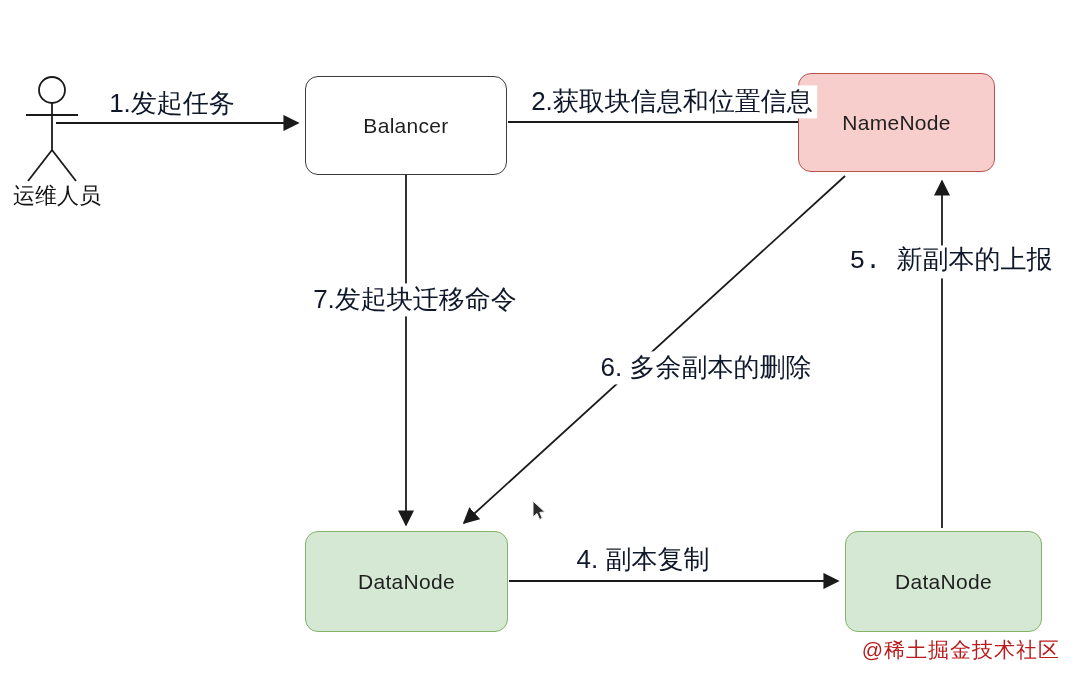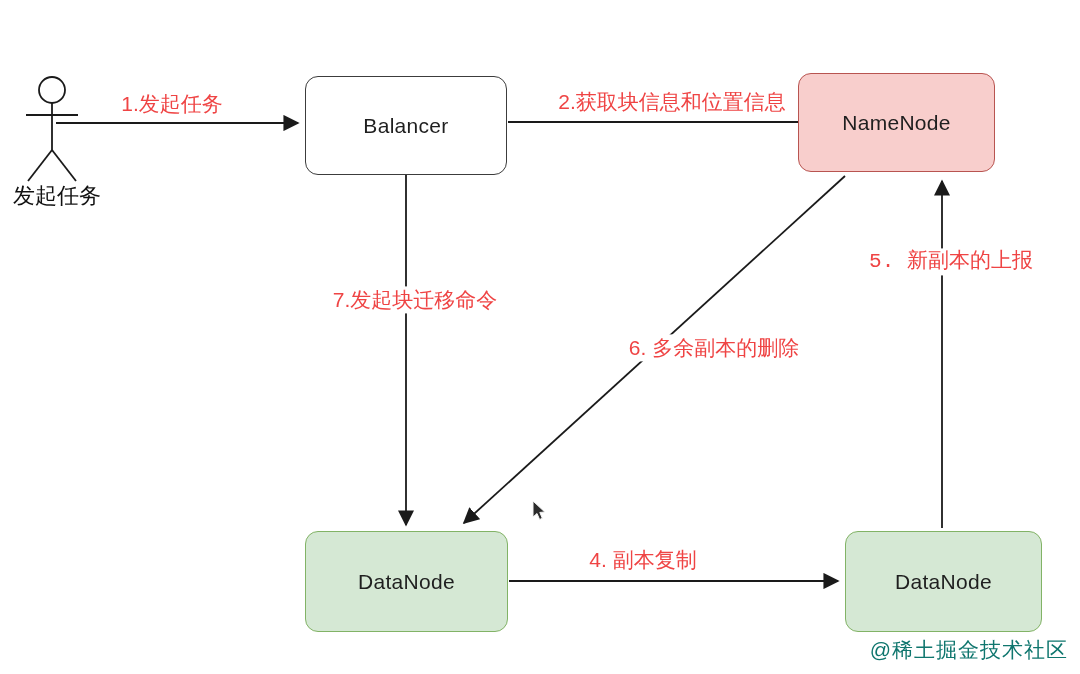--- a/index.html
+++ b/index.html
@@ -50,44 +50,44 @@
   .node-datanode2 {
     left: 845px; top: 531px; width: 197px; height: 101px;
     background: #d5e8d4;
     border: 1.6px solid #82b366;
   }
   .edge-label {
     position: absolute;
     transform: translate(-50%, -50%);
     background: #ffffff;
     padding: 1px 4px;
-    font-size: 21px;
-    color: #ef4444;
+    font-size: 26px;
+    color: #0f172a;
     white-space: nowrap;
     line-height: 1.2;
   }
   .lbl-1 { left: 172px; top: 104px; }
   .lbl-2 { left: 672px; top: 102px; }
   .lbl-3 { left: 415px; top: 300px; }
   .lbl-4 { left: 643px; top: 560px; }
   .lbl-5 { left: 951px; top: 262px; font-family: Liberation Mono, monospace; }
-  .lbl-6 { left: 706px; top: 348px; margin-left: 8px; }
+  .lbl-6 { left: 706px; top: 368px; }
   .actor-label {
     position: absolute;
     left: 57px; top: 196px;
     transform: translate(-50%, -50%);
     font-size: 22px;
     color: #111111;
     white-space: nowrap;
   }
   .watermark {
     position: absolute;
-    right: 12px; top: 636px;
+    right: 20px; top: 636px;
     font-size: 21px;
-    color: #0f766e;
+    color: #b91c1c;
     letter-spacing: 1px;
     white-space: nowrap;
   }
   .cursor {
     position: absolute;
     left: 531px; top: 500px;
     width: 16px; height: 22px;
   }
 </style>
 </head>
@@ -126,21 +126,21 @@
   <div class="node node-namenode">
     <span>NameNode</span>
   </div>
   <div class="node node-datanode1">
     <span>DataNode</span>
   </div>
   <div class="node node-datanode2">
     <span>DataNode</span>
   </div>
 
-  <div class="actor-label">发起任务</div>
+  <div class="actor-label">运维人员</div>
 
   <div class="edge-label lbl-1">1.发起任务</div>
   <div class="edge-label lbl-2">2.获取块信息和位置信息</div>
   <div class="edge-label lbl-3">7.发起块迁移命令</div>
   <div class="edge-label lbl-4">4. 副本复制</div>
   <div class="edge-label lbl-5">5. 新副本的上报</div>
   <div class="edge-label lbl-6">6. 多余副本的删除</div>
 
   <svg class="cursor" viewBox="0 0 16 22">
     <path d="M 2 1 L 2 17 L 6 13.5 L 8.6 19.5 L 11.3 18.3 L 8.8 12.4 L 13.8 12 Z" fill="#2b2b2b" stroke="#f5f5f5" stroke-width="1"></path>

